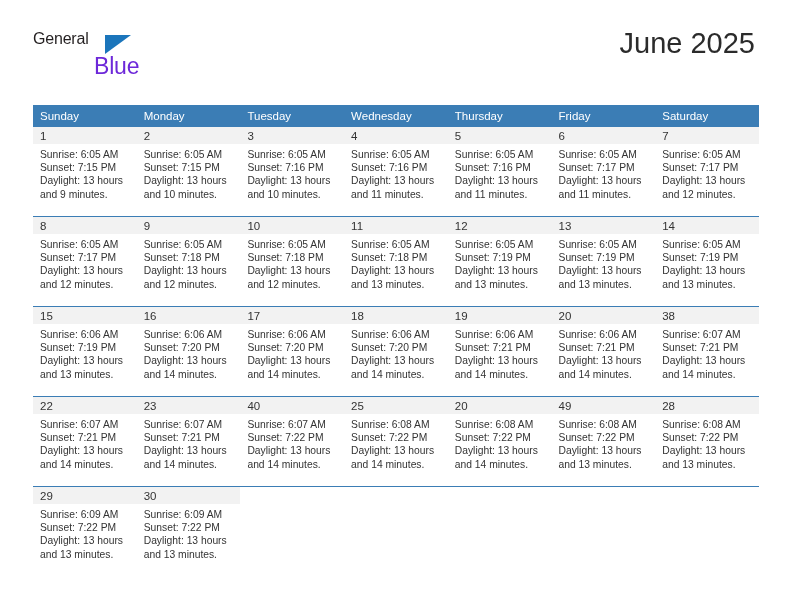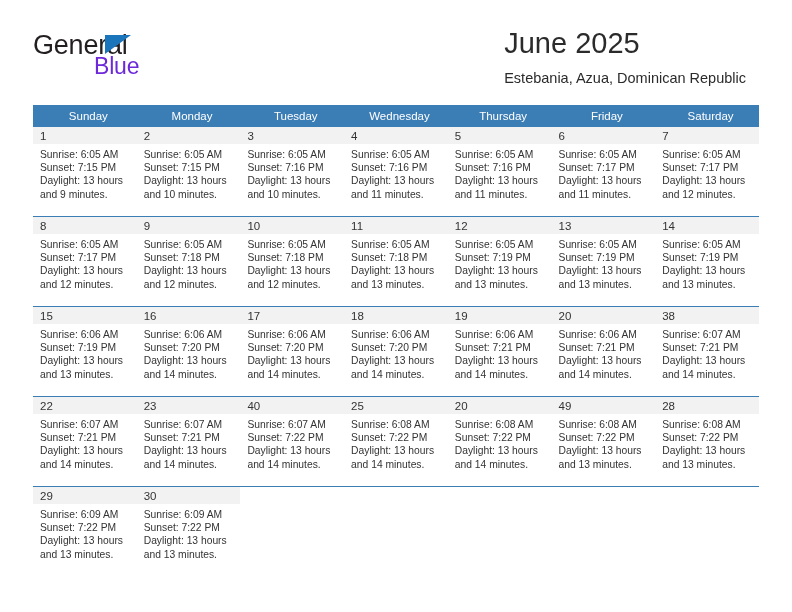--- a/index.html
+++ b/index.html
@@ -35,21 +35,21 @@
     position: absolute;
     left: 0px;
     top: 4px;
     width: 200px;
     height: 56px;
   }
   .brand-general {
     position: absolute;
     left: 0px;
     top: 0px;
-    font-size: 27px;
+    font-size: 16px;
     letter-spacing: -0.2px;
     color: #231f20;
     font-family: "Liberation Sans", sans-serif;
   }
   .brand-triangle {
     position: absolute;
     left: 72px;
     top: 5px;
     width: 0;
     height: 0;
@@ -61,22 +61,23 @@
     left: 61px;
     top: 23px;
     font-size: 23px;
     letter-spacing: -0.2px;
     color: #6d28d9;
     font-family: "Liberation Sans", sans-serif;
   }
 
   .title-block {
     position: absolute;
-    right: 13px;
+    right: 4px;
     top: 0px;
+    text-align: right;
   }
   .cal-title {
     font-size: 29px;
     color: #2b2b2b;
     line-height: 34px;
     white-space: nowrap;
   }
   .cal-subtitle {
     font-size: 14.5px;
     color: #2b2b2b;
@@ -93,21 +94,21 @@
     width: 726px;
     border-collapse: collapse;
     table-layout: fixed;
   }
 
   .calendar th {
     background: #3b7db5;
     color: #ffffff;
     font-size: 11.5px;
     font-weight: normal;
-    text-align: center;
+    text-align: left;
     padding: 5px 0 5px 7px;
     height: 19px;
     box-sizing: border-box;
     border: none;
   }
 
   .calendar td {
     width: 103.71px;
     height: 89px;
     vertical-align: top;
@@ -152,21 +153,20 @@
   <div class="header">
 
     <div class="brand">
       <span class="brand-general">General</span>
       <span class="brand-triangle"></span>
       <span class="brand-blue">Blue</span>
     </div>
 
     <div class="title-block">
       <div class="cal-title">June 2025</div>
-      <div class="cal-subtitle">Estebania, Azua, Dominican Republic</div>
     </div>
 
   </div>
 
   <table class="calendar">
     <thead>
       <tr>
         <th>Sunday</th>
         <th>Monday</th>
         <th>Tuesday</th>

